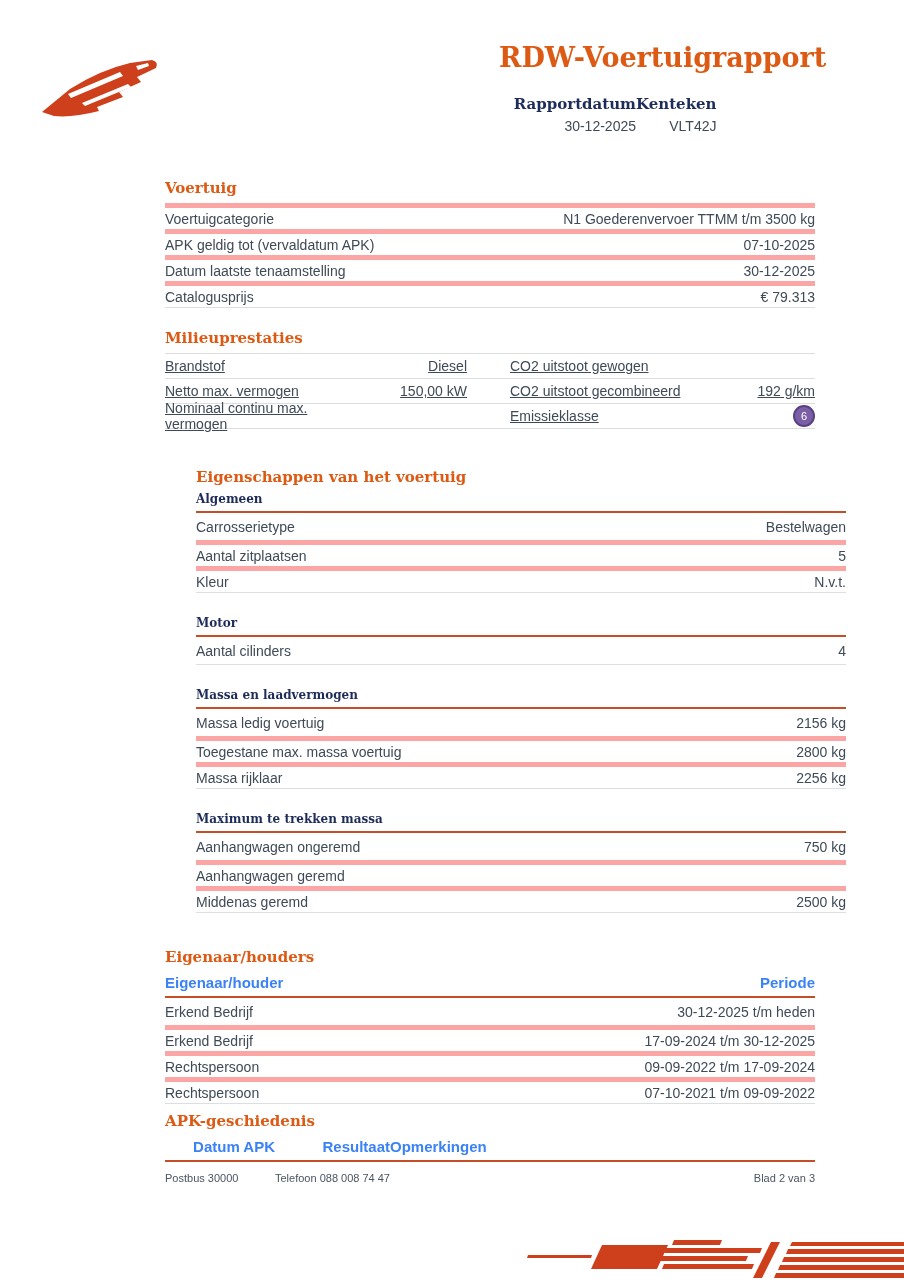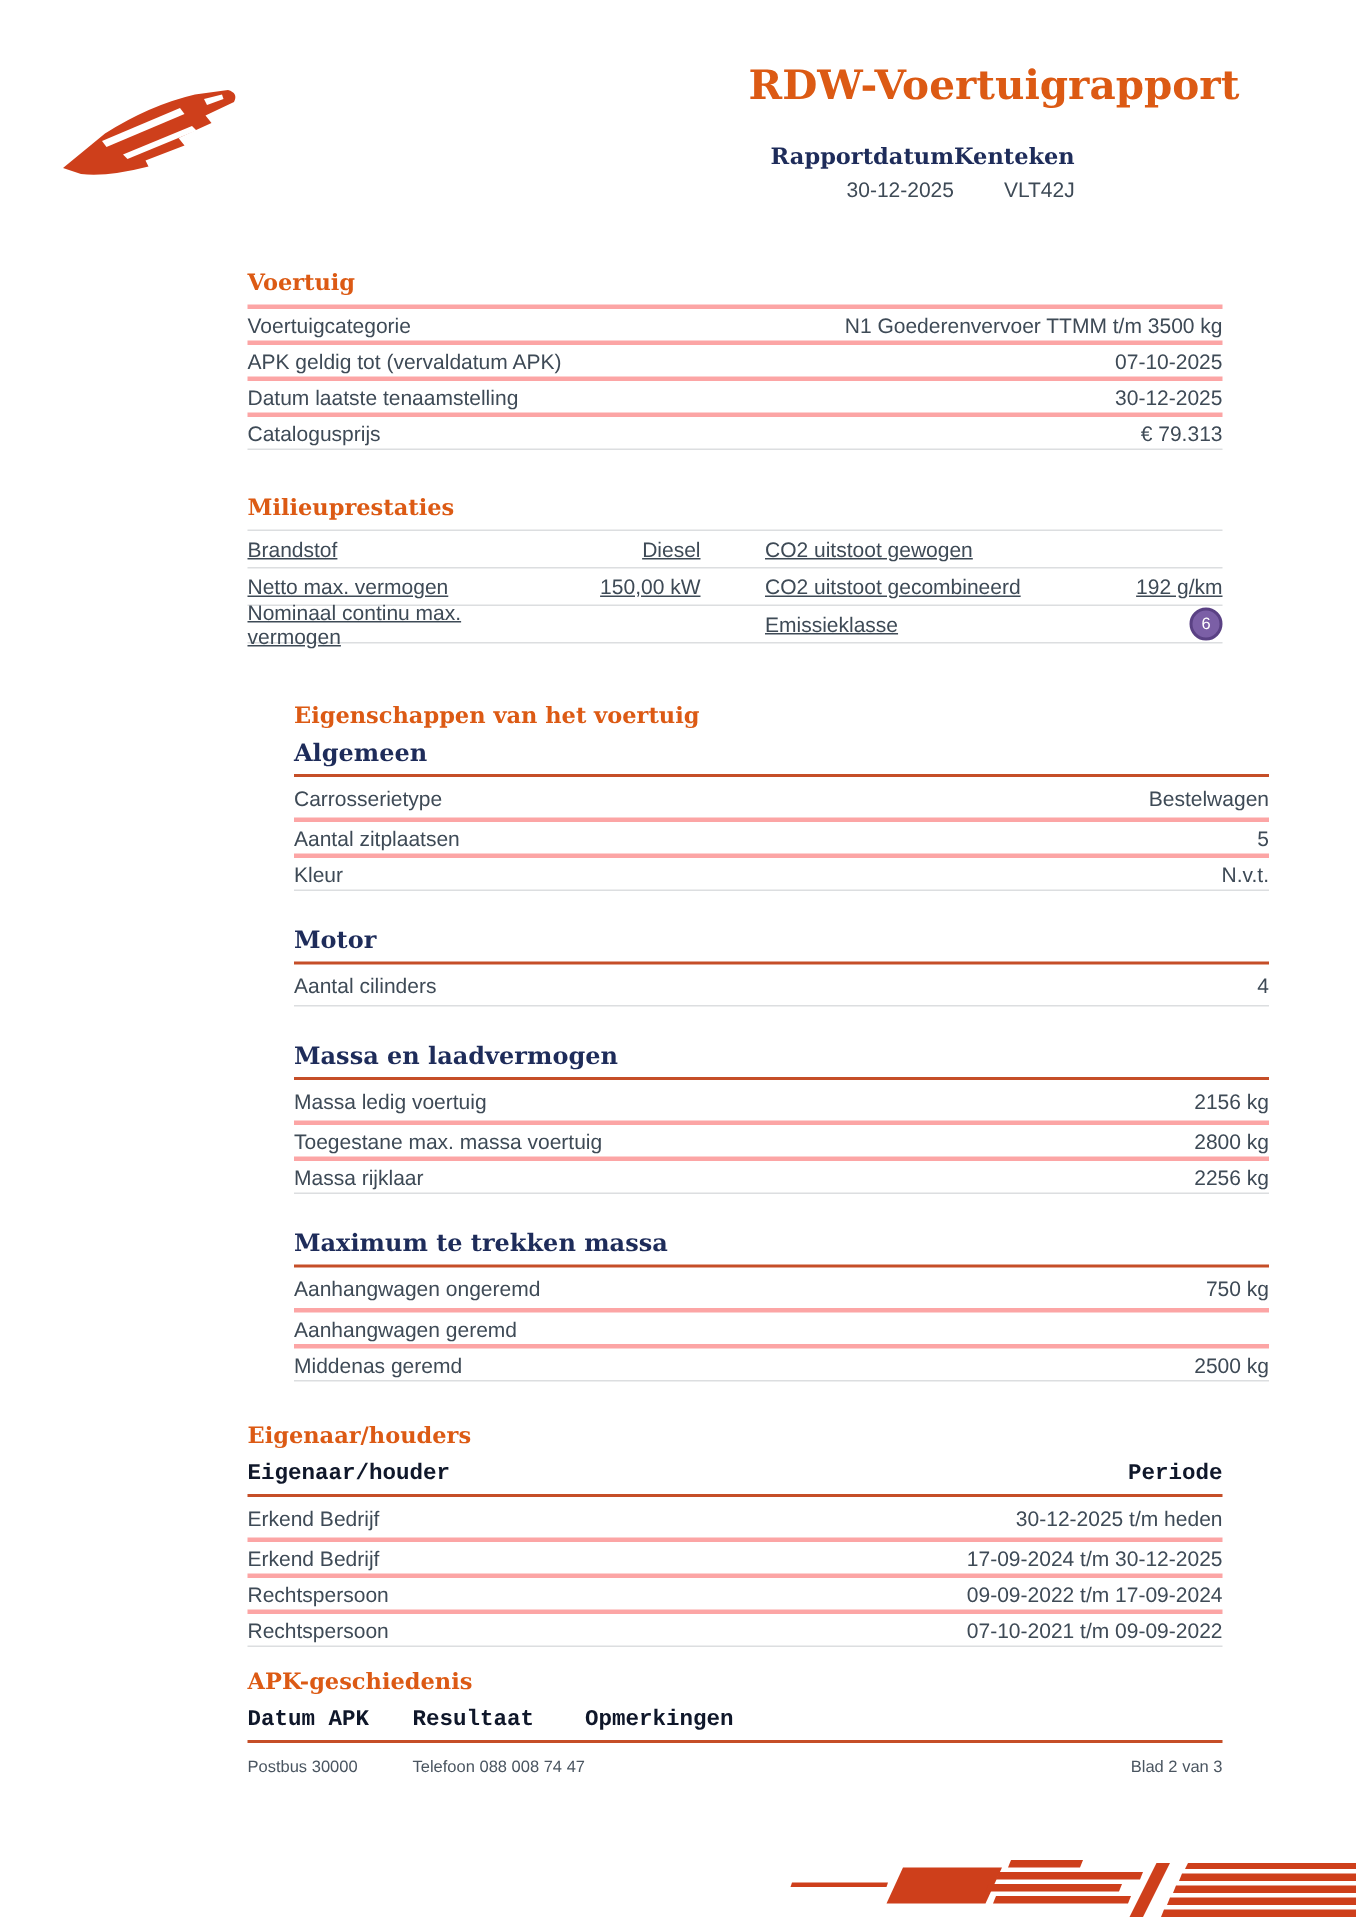--- a/index.html
+++ b/index.html
@@ -34,27 +34,27 @@
   .meta-value{font-size:14px;margin-top:5px;color:#3E4A56;}
 
   
   .section{position:absolute;left:165px;width:650px;}
   .sec-title{
     font-family:"DejaVu Serif",serif;font-weight:bold;
     font-size:15px;color:#DC5A14;margin:0 0 6px 0;
   }
   .sub-title{
     font-family:"DejaVu Serif",serif;font-weight:bold;
-    font-size:16px;color:#1E2C5A;margin:0;
+    font-size:12px;color:#1E2C5A;margin:0;
     padding-bottom:5px;border-bottom:2px solid #C54E28;
   }
   .kv-table{border-bottom:1px solid #DCDEE0;}
   .kv-row{
     display:flex;justify-content:space-between;align-items:center;
-    height:21px;font-size:14px;border-top:3px solid #fca5a5;
+    height:21px;font-size:14px;border-top:5px solid #fca5a5;
   }
   .kv-table.no-top .kv-row:first-child{border-top:none;align-items:center;}
   .kv-table.first-pad .kv-row:first-child{height:27px;}
   .kv-value{text-align:right;}
   sup{font-size:9px;}
 
   
   .m-row{
     display:flex;align-items:center;height:24px;
     font-size:14px;border-top:1px solid #DCDEE0;text-decoration:underline;
@@ -70,24 +70,25 @@
     vertical-align:middle;
   }
 
   
   .subsection{margin-top:23px;}
   .subsection:first-of-type{margin-top:0;}
 
   
   .th-row{
     display:flex;justify-content:space-between;
-    font-family:Liberation Mono, monospace;font-weight:bold;
-    font-size:15px;color:#0f172a;
+    font-family:Liberation Sans, sans-serif;font-weight:bold;
+    font-size:15px;color:#3b82f6;
     padding-bottom:5px;border-bottom:2px solid #C54E28;
     margin-top:8px;
+    text-align:right;
   }
   .apk-th{justify-content:flex-start;}
   .apk-c1{width:110px;}
   .apk-c2{width:115px;}
 
   
   .footer{position:absolute;left:165px;top:1172px;width:650px;}
   .f-row{display:flex;font-size:11px;color:#4A5560;margin-bottom:14px;}
   .f-c1{width:110px;}
   .f-c2{flex:1;}

